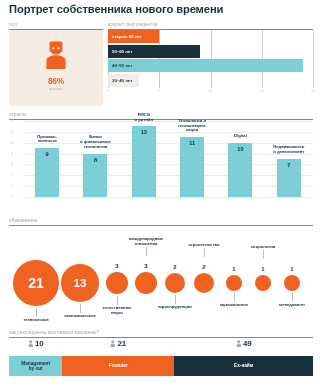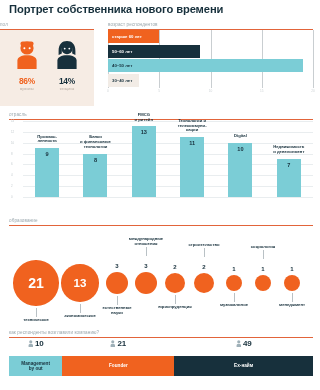--- a/index.html
+++ b/index.html
@@ -22,21 +22,21 @@
 
   
   .panel{position:absolute;}
   .sec-label{
     font-size:4.6px;color:#9aa7ad;letter-spacing:.1px;
     padding-bottom:1.5px;white-space:nowrap;
   }
   .sec-rule{height:1px;background:#e2643a;width:100%;}
 
   
-  #gender-panel{left:0;top:22px;width:94px;height:84px;}
+  #gender-panel{left:9px;top:22px;width:94px;height:84px;}
   .gender-box{
     position:absolute;left:0;top:8px;width:94px;height:76px;
     background:#f6ece4;
   }
   .people{
     position:absolute;left:0;top:10px;width:94px;
     display:flex;justify-content:center;gap:14px;
   }
   .person{width:26px;text-align:center;}
   .pct{
@@ -145,31 +145,20 @@
             <circle cx="12" cy="8" r="6.6" fill="#f0621f"></circle>
             <rect x="5.4" y="1.6" width="13.2" height="4.4" rx="2.2" fill="#f0621f"></rect>
             <circle cx="9.4" cy="8.2" r="1" fill="#ffffff"></circle>
             <circle cx="14.6" cy="8.2" r="1" fill="#ffffff"></circle>
             <path d="M2.4 29 V20.5 C2.4 17.2 6.3 15.2 12 15.2 C17.7 15.2 21.6 17.2 21.6 20.5 V29 Z" fill="#f0621f"></path>
           </svg>
           <div class="pct male">86%</div>
           <div class="sub">мужчины</div>
         </div>
 
-        <div class="person">
-          <svg width="24" height="30" viewBox="0 0 24 30">
-            <path d="M3.6 11 C3.6 4.2 7.2 1 12 1 C16.8 1 20.4 4.2 20.4 11 L20.4 15 L17.2 13.4 L17.2 8 L6.8 8 L6.8 13.4 L3.6 15 Z" fill="#17303c"></path>
-            <circle cx="12" cy="8.6" r="5.6" fill="#17303c"></circle>
-            <circle cx="9.7" cy="8.6" r=".9" fill="#ffffff"></circle>
-            <circle cx="14.3" cy="8.6" r=".9" fill="#ffffff"></circle>
-            <path d="M2.4 29 V20.5 C2.4 17.2 6.3 15.2 12 15.2 C17.7 15.2 21.6 17.2 21.6 20.5 V29 Z" fill="#17303c"></path>
-          </svg>
-          <div class="pct female">14%</div>
-          <div class="sub">женщины</div>
-        </div>
 
       </div>
     </div>
   </div>
 
   <div class="panel" id="age-panel">
     <div class="sec-label">возраст респондентов</div>
     <div class="sec-rule"></div>
     <div class="age-plot">
       <div id="age-grid">

